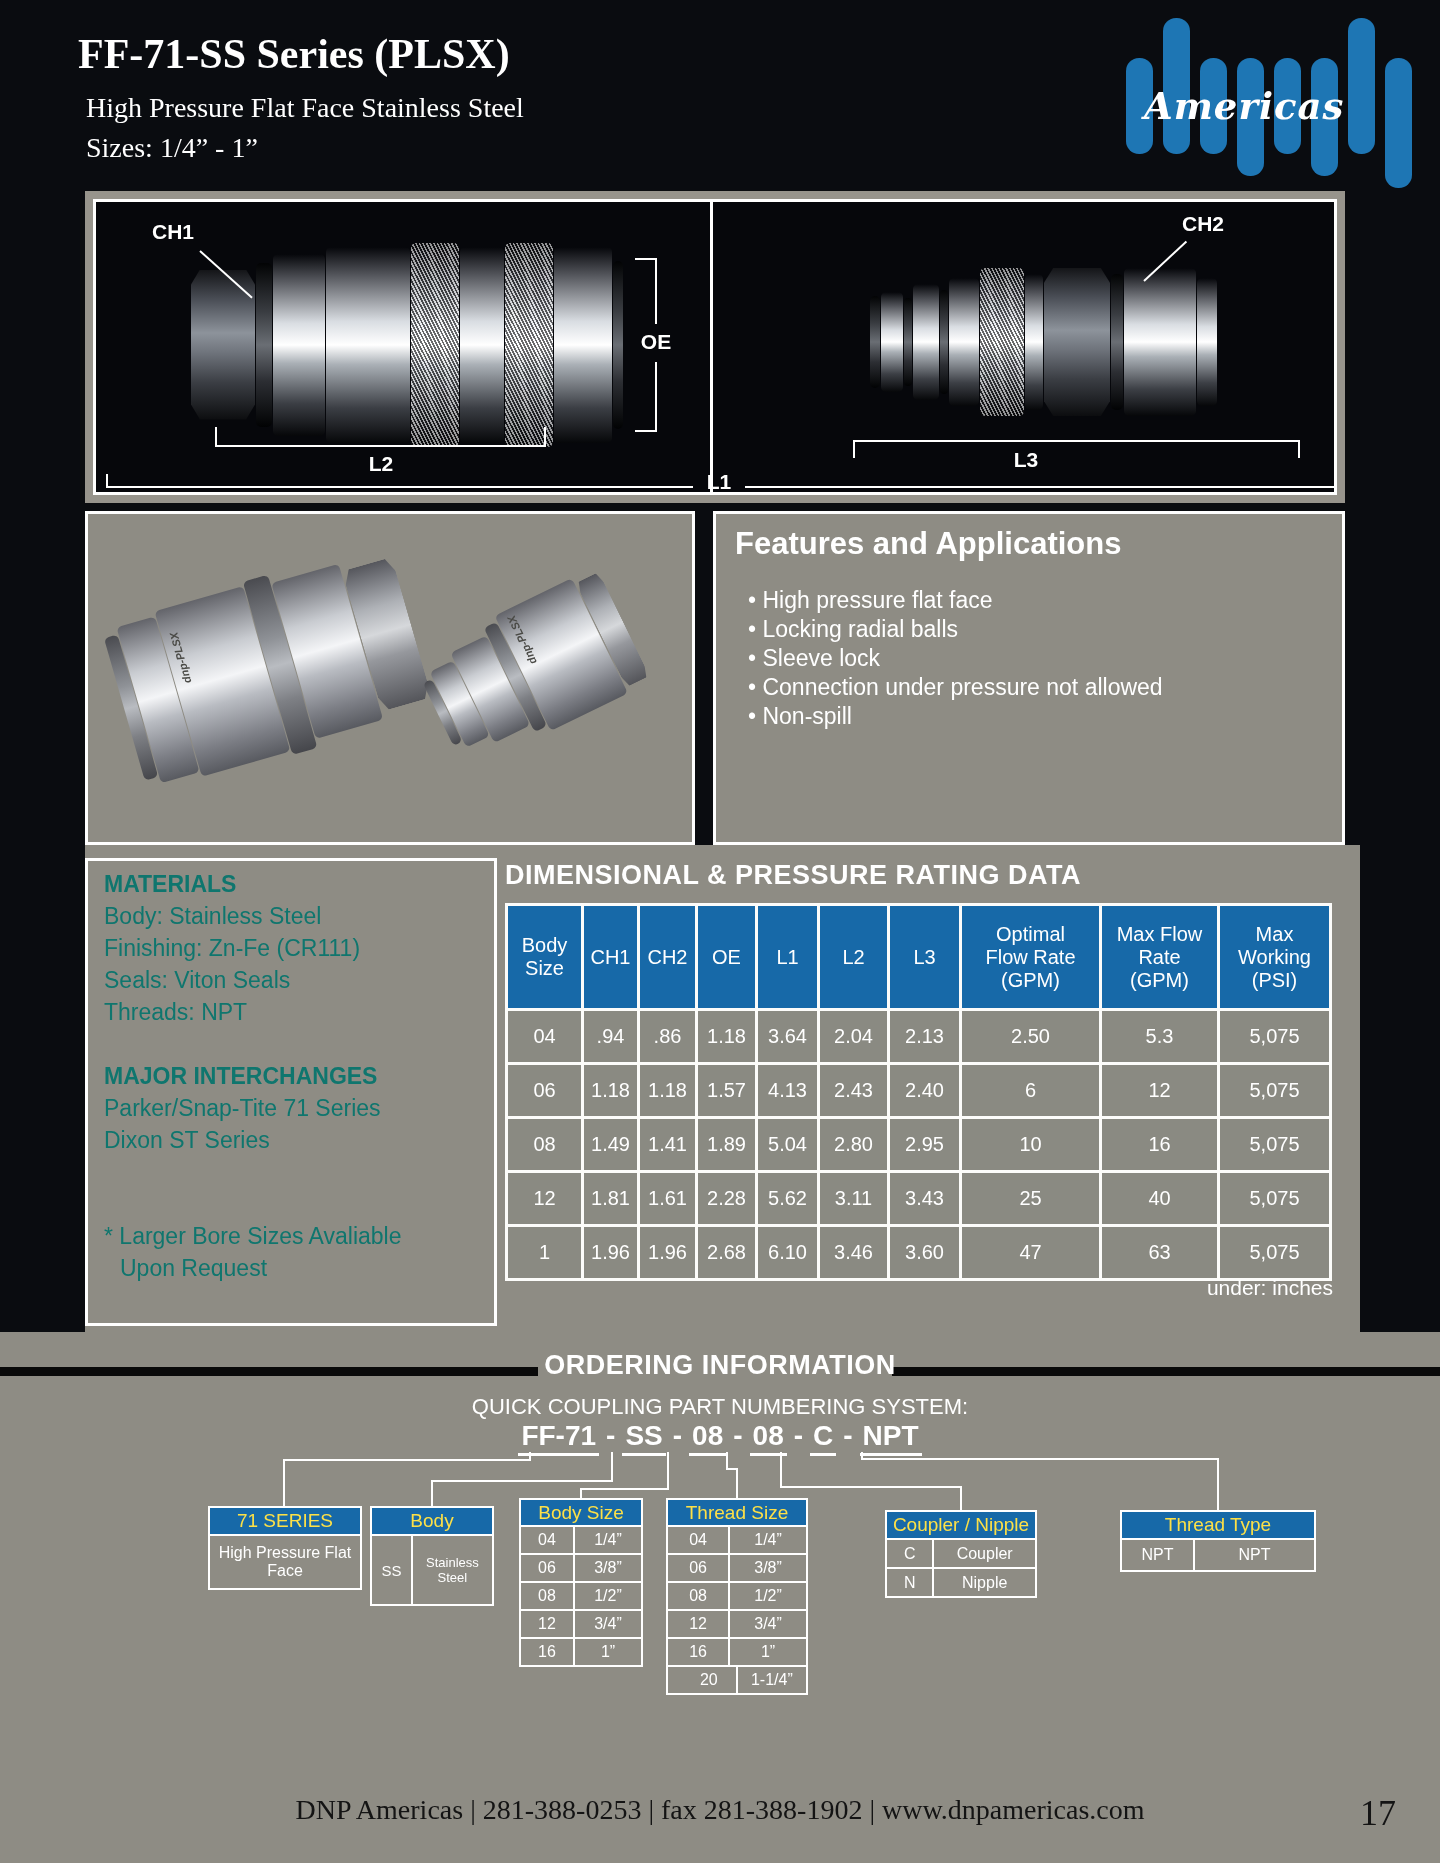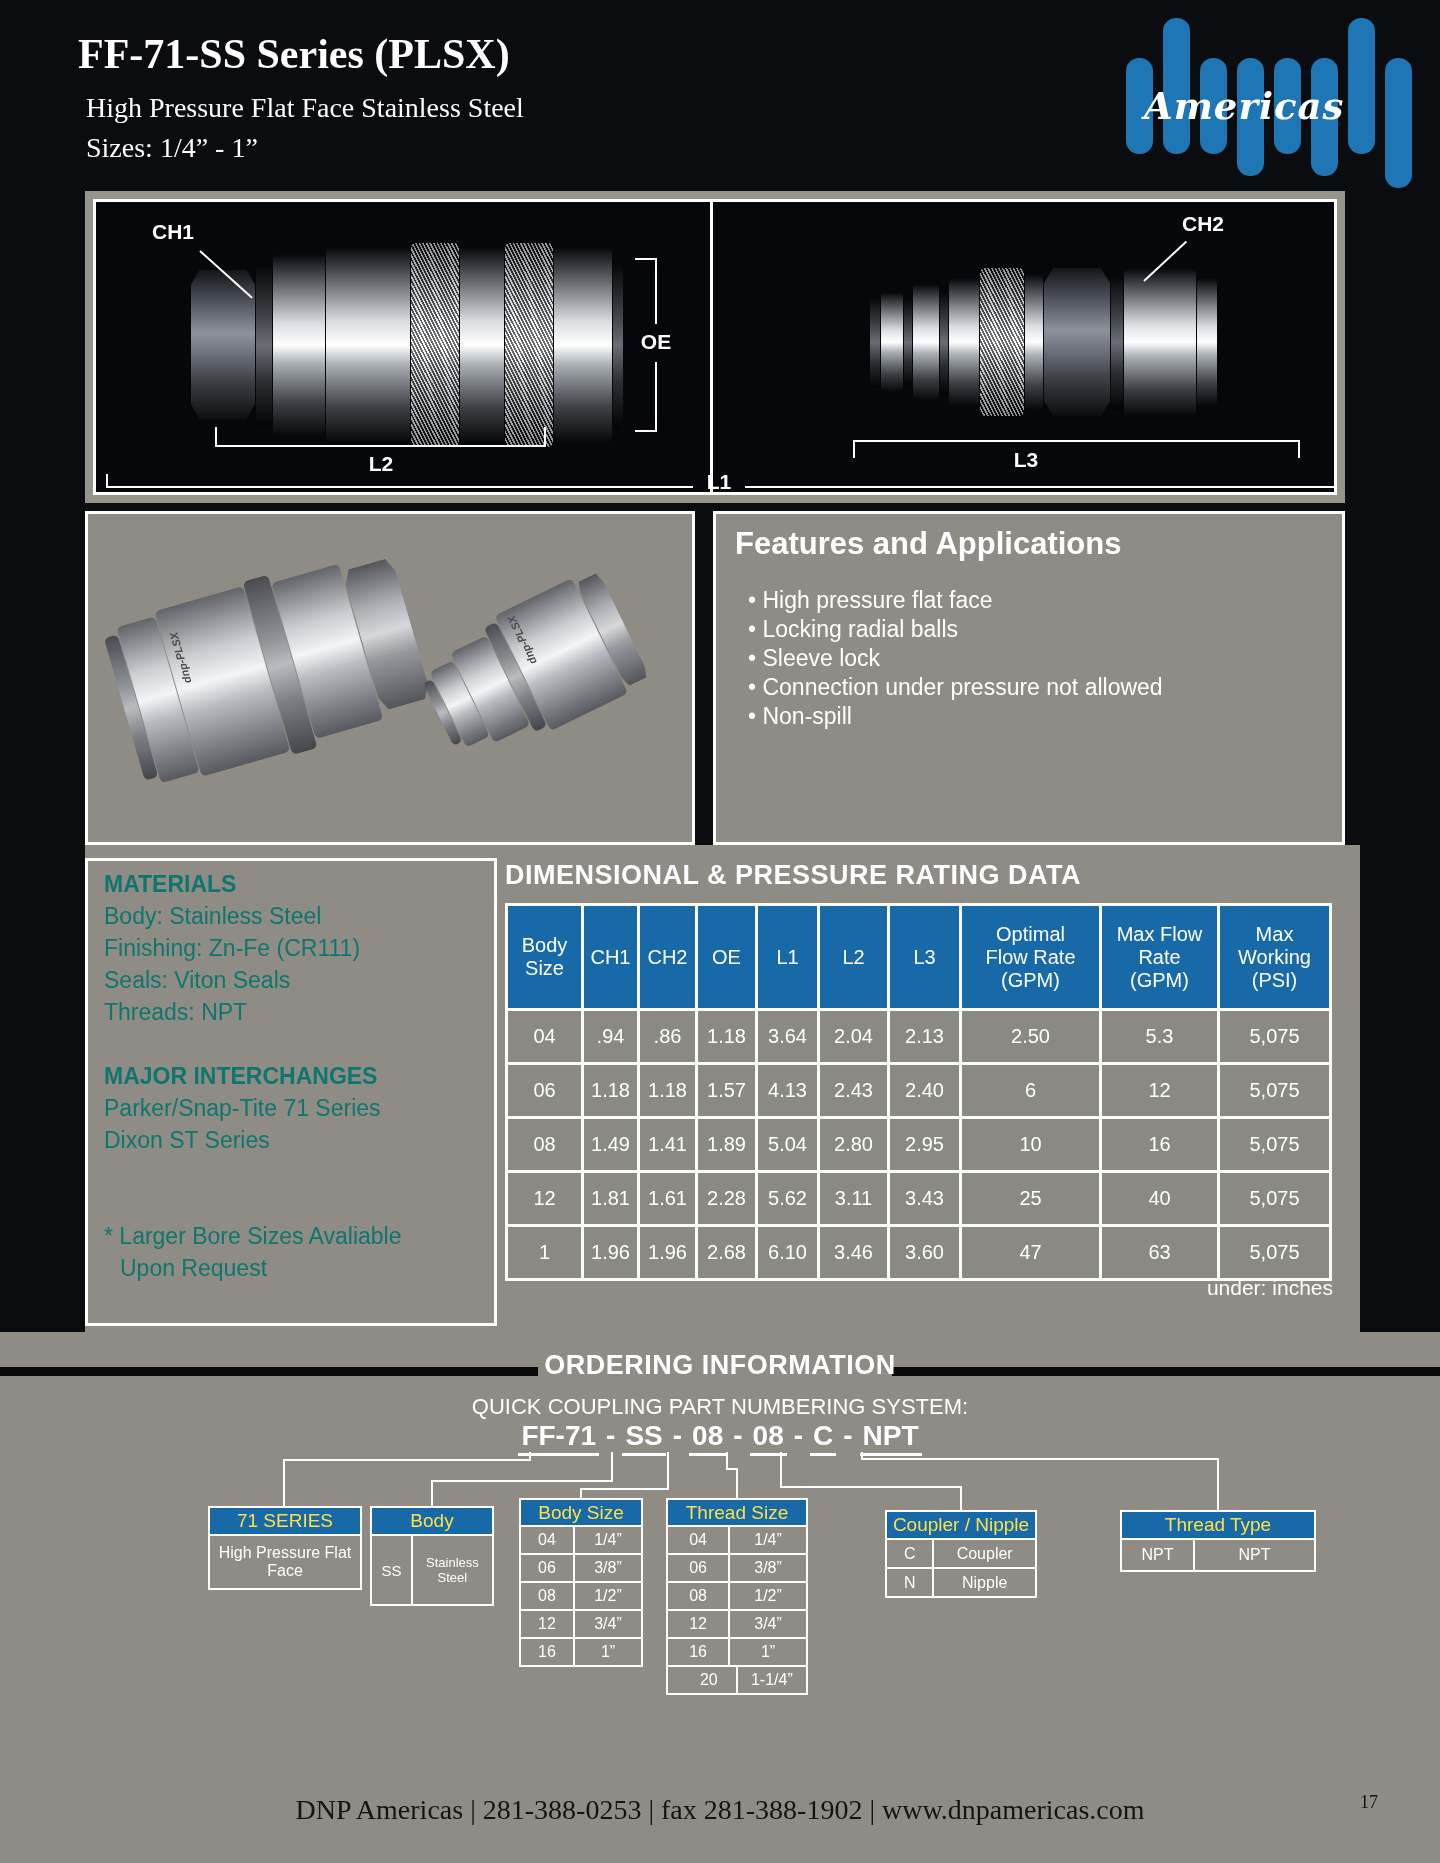--- a/index.html
+++ b/index.html
@@ -68,21 +68,21 @@
   .psep{margin:0 7px;}
   .conn{position:absolute;background:#fff;}
   .mini{position:absolute;border:2px solid #fff;box-sizing:border-box;}
   .mini-head{background:#1769a8;color:#fde047;text-align:center;font-size:19px;display:flex;align-items:center;justify-content:center;}
   .mini-row{display:flex;border-top:2px solid #fff;background:#8e8c84;color:#fff;}
   .mini-cell{display:flex;align-items:center;justify-content:center;text-align:center;box-sizing:border-box;}
   .mini-code{border-right:2px solid #fff;}
   
   #footer-text{left:0;top:1794px;width:1440px;text-align:center;font-family:"Liberation Serif",serif;
       font-size:28px;color:#141414;}
-  #page-num{left:1360px;top:1792px;font-family:"Liberation Serif",serif;font-size:18px;color:#141414;}
+  #page-num{left:1360px;top:1792px;font-family:"Liberation Serif",serif;font-size:36px;color:#141414;}
 </style>
 </head>
 <body>
 
 <div id="page">
 
   <div class="abs" id="grayA"></div>
   <div class="abs" id="grayB"></div>
 
   <div class="abs" id="hdr-title">FF-71-SS Series (PLSX)</div>

